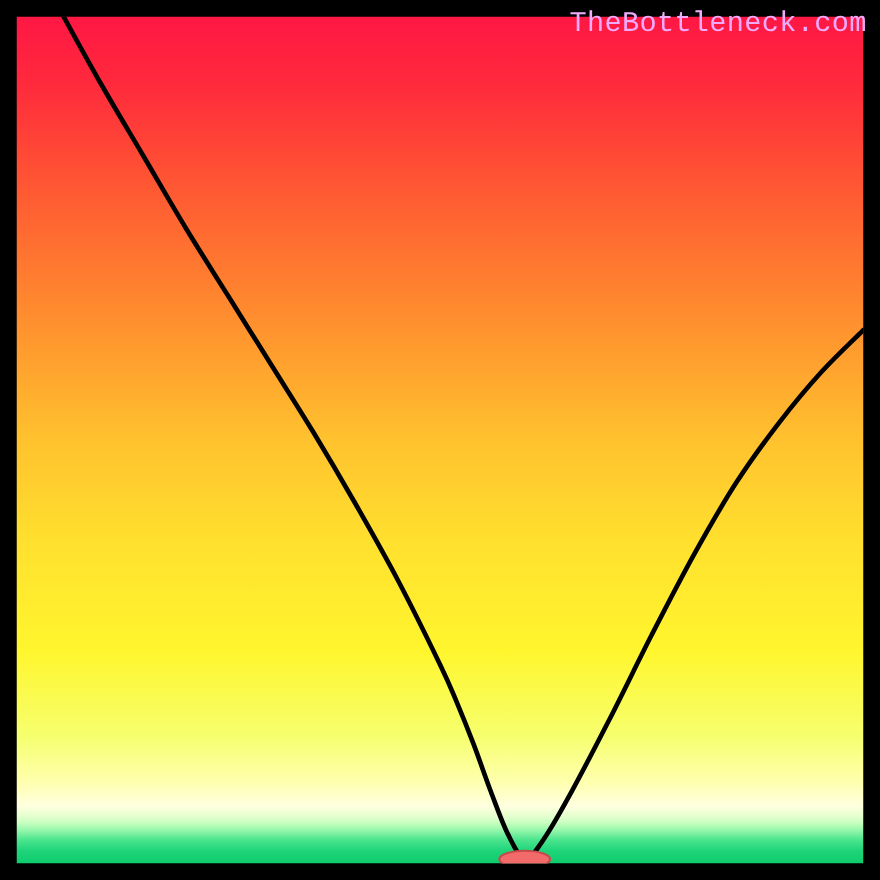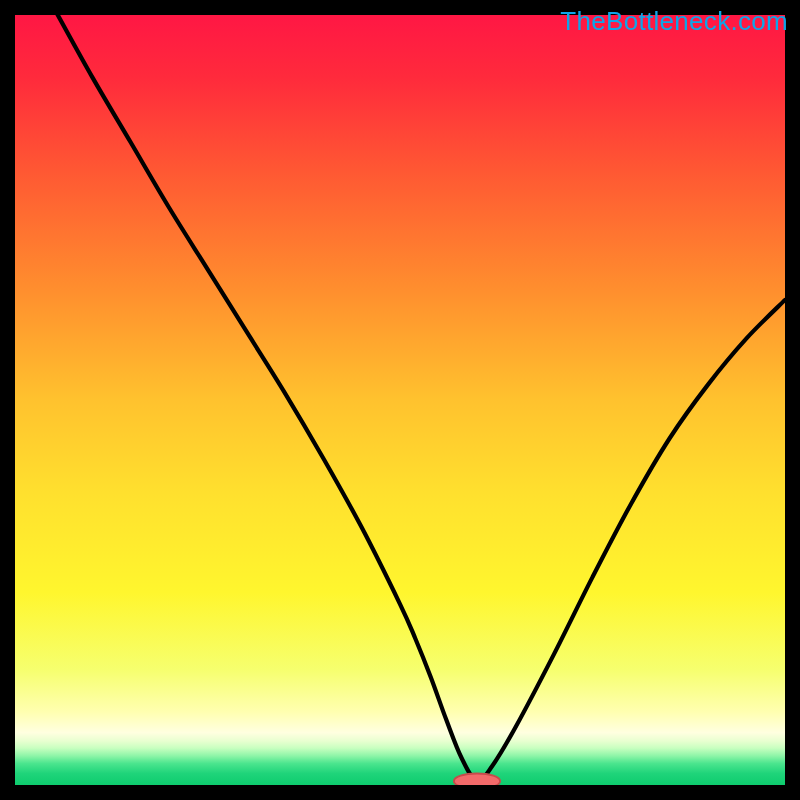--- a/index.html
+++ b/index.html
@@ -14,25 +14,26 @@
   .frame {
     position: relative;
     width: 800px;
     height: 800px;
     background: #000;
   }
   .watermark {
     position: absolute;
     top: 6px;
     right: 12px;
-    color: #0ea5e9;
+    color: #f0abfc;
     font-size: 26px;
     font-weight: 400;
     letter-spacing: 0.3px;
     z-index: 5;
+    font-family: Liberation Mono, monospace;
   }
   .plot-area {
     position: absolute;
     left: 15px;
     top: 15px;
     width: 770px;
     height: 770px;
   }
   .plot-area svg {
     display: block;

